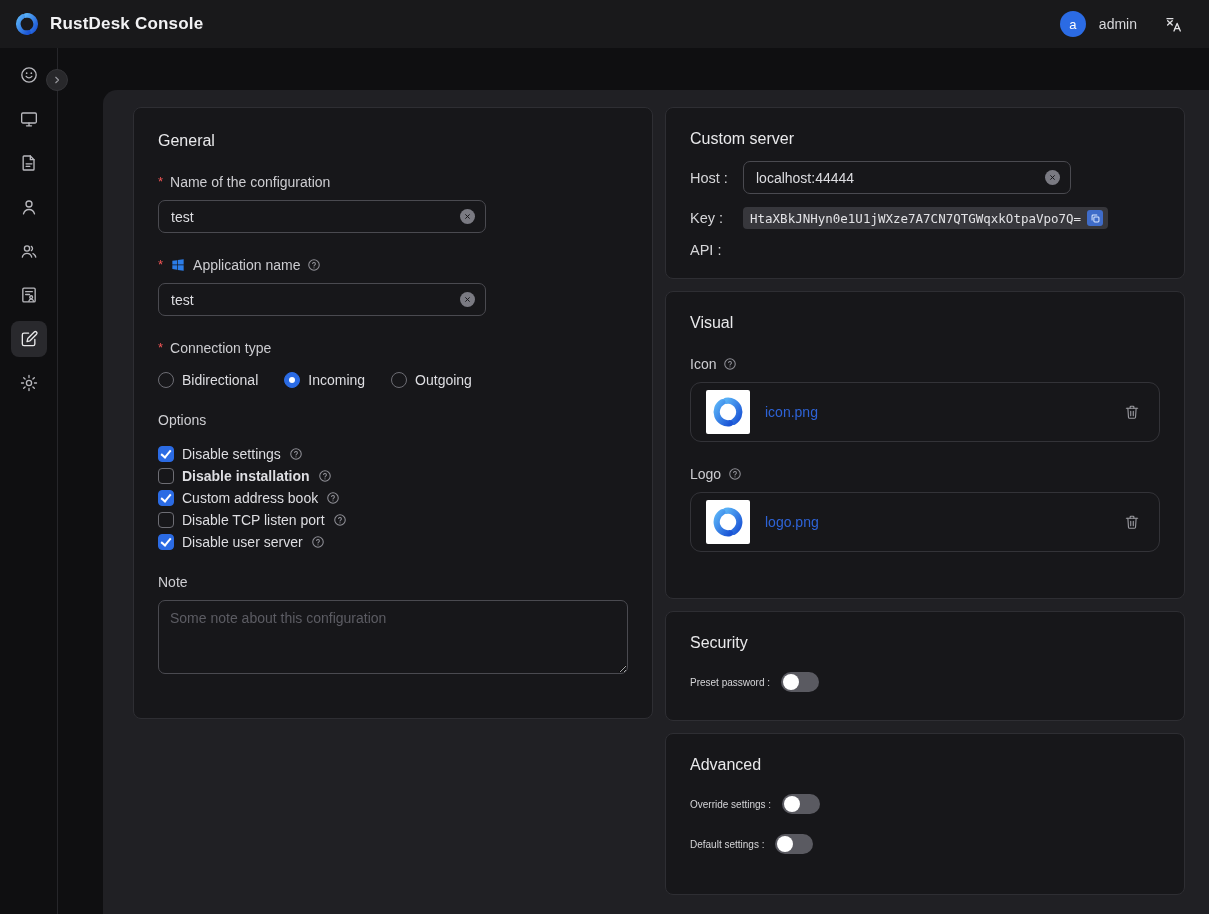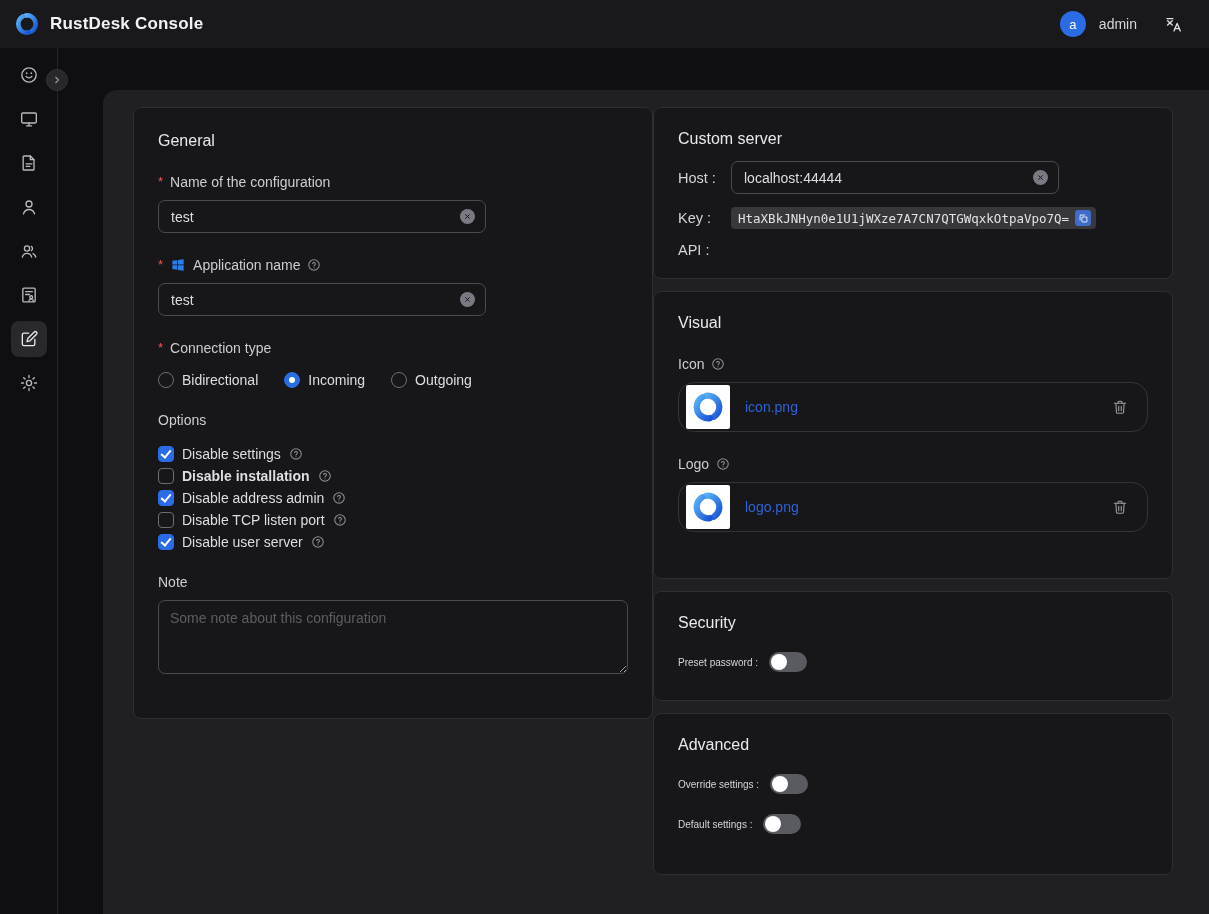--- a/index.html
+++ b/index.html
@@ -43,21 +43,21 @@
     position:absolute; right:-11px; top:21px; z-index:5;
     width:22px; height:22px; border-radius:50%; background:#28282b;
     border:1px solid #343438; color:#9a9aa0;
     display:flex; align-items:center; justify-content:center; cursor:pointer;
   }
 
   .content-outer { flex:1; background:#0f0f11; }
   .panel {
     margin:42px 0 0 45px; height:824px; background:#202024;
     border-top-left-radius:14px; overflow:hidden;
-    padding:17px 24px 0 30px; display:flex; gap:0; align-items:flex-start;
+    padding:17px 24px 0 30px; display:flex; gap:12px; align-items:flex-start;
   }
 
   
   .card { background:#17171a; border:1px solid #2e2e33; border-radius:8px; }
   .card-general { width:520px; padding:24px 24px 40px; }
   .col-right { width:520px; display:flex; flex-direction:column; gap:12px; }
   .card-title { font-size:16px; font-weight:500; color:#e9e9eb; }
 
   .field-label { display:flex; align-items:center; gap:7px; font-size:14px; color:#cdcdd1; margin:24px 0 10px; }
   .req { color:#f25555; font-size:13px; line-height:10px; align-self:flex-start; margin-top:3px; }
@@ -111,22 +111,22 @@
     font-size:12.5px; color:#e2e2e5; white-space:nowrap;
   }
   .copy-btn {
     width:16px; height:16px; border-radius:3px; background:#3f6cc9;
     display:flex; align-items:center; justify-content:center; cursor:pointer; flex:0 0 16px;
   }
 
   
   .card-visual { padding:22px 24px 46px; }
   .file-row {
-    display:flex; align-items:center; gap:15px; height:50px;
-    border:1px solid #333338; border-radius:16px; padding:0 18px 0 7px; margin-top:4px;
+    display:flex; align-items:center; gap:15px; height:60px;
+    border:1px solid #333338; border-radius:11px; padding:0 18px 0 15px; margin-top:4px;
   }
   .thumb { width:44px; height:44px; background:#fff; border-radius:2px; display:flex; align-items:center; justify-content:center; }
   .file-link { font-size:14px; color:#2e63d6; cursor:pointer; }
   .trash-btn { margin-left:auto; color:#9a9aa0; cursor:pointer; }
 
   
   .card-toggles { padding:22px 24px 28px; }
   .toggle-row { display:flex; align-items:center; gap:11px; margin-top:20px; font-size:10px; color:#d5d5d8; }
   .toggle { width:38px; height:20px; border-radius:10px; background:#5a5a61; position:relative; cursor:pointer; }
   .toggle::after { content:""; position:absolute; left:2px; top:2px; width:16px; height:16px; border-radius:50%; background:#fff; }
@@ -414,21 +414,21 @@
               <span class="cb"></span>
               <span class="strong">Disable installation</span>
               <span class="help">
                   <svg width="14" height="14">
                     <use href="#i-help"></use>
                   </svg>
                 </span>
             </div>
             <div class="check-row">
               <span class="cb on"></span>
-              <span>Disable address admin</span>
+              <span>Custom address book</span>
               <span class="help">
                   <svg width="14" height="14">
                     <use href="#i-help"></use>
                   </svg>
                 </span>
             </div>
             <div class="check-row">
               <span class="cb"></span>
               <span>Disable TCP listen port</span>
               <span class="help">

